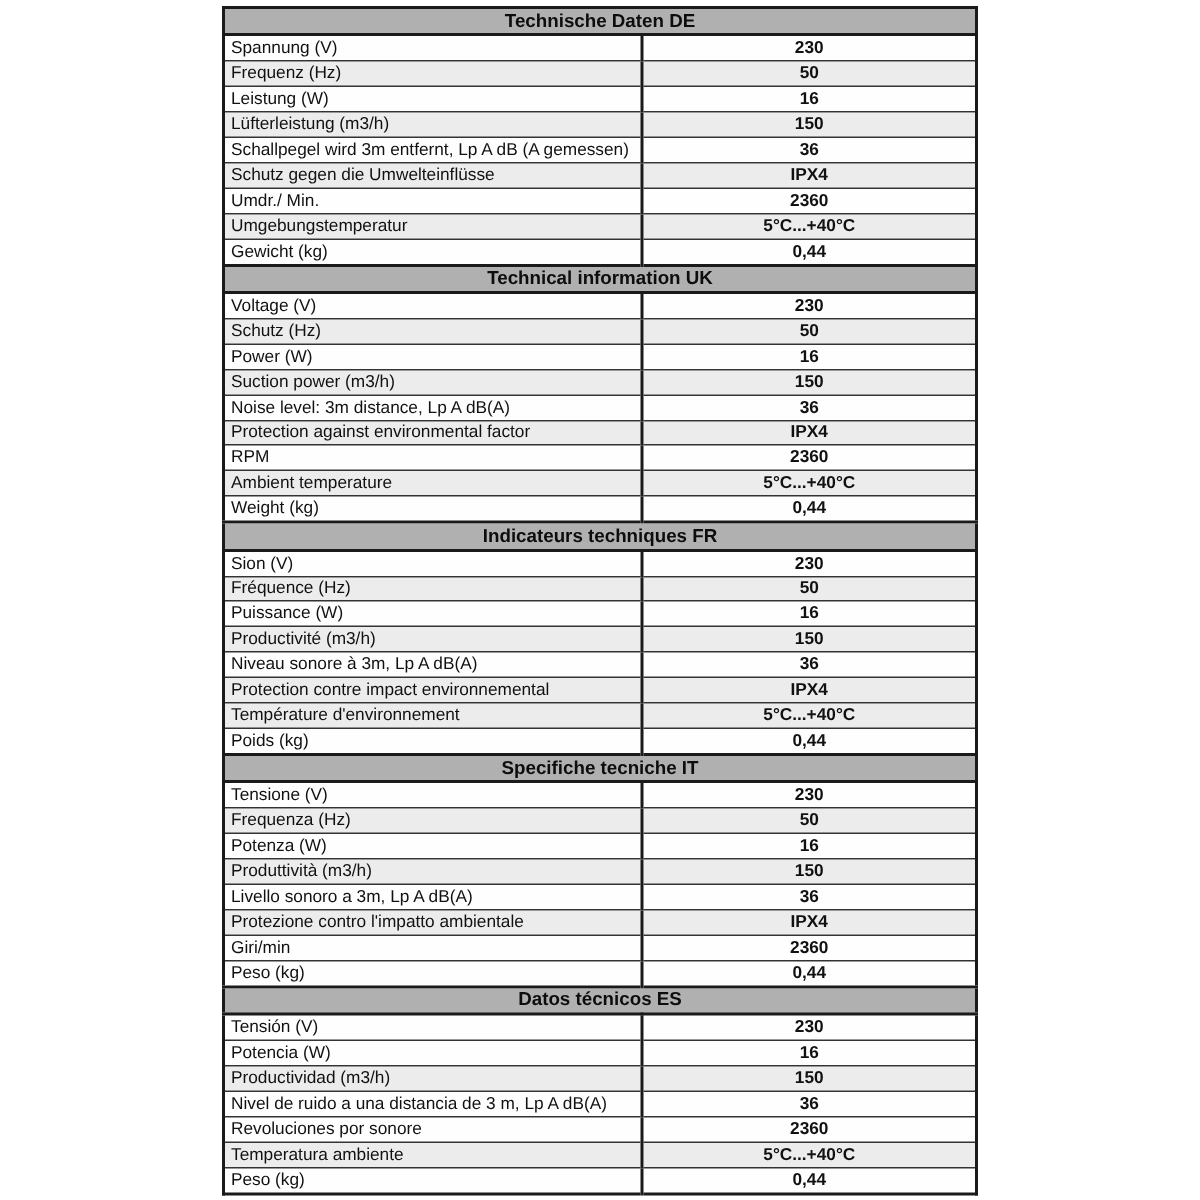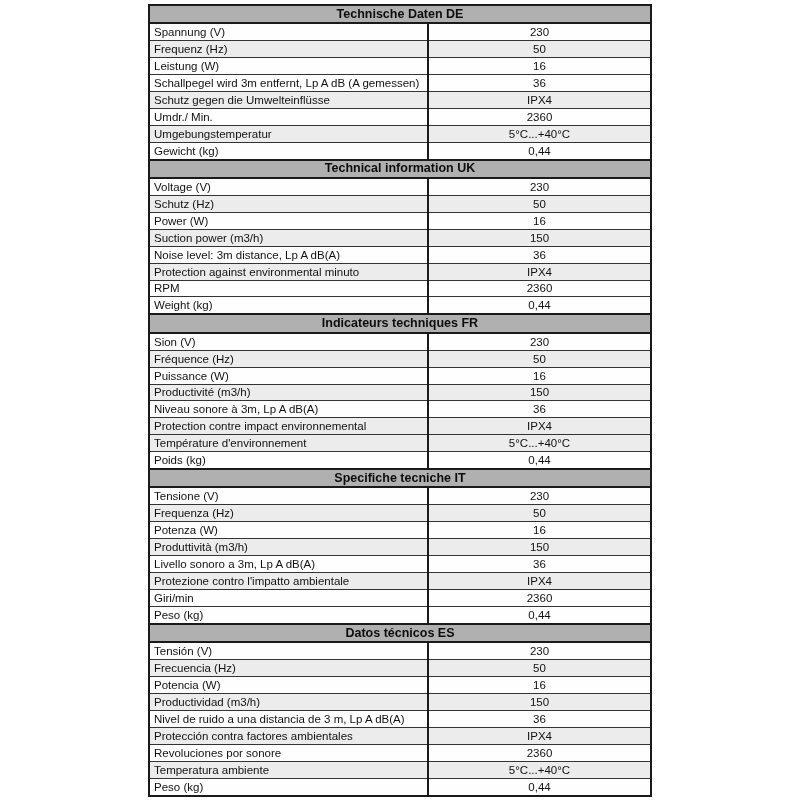--- a/index.html
+++ b/index.html
@@ -42,21 +42,21 @@
     background: #b0b0b0;
     font-weight: bold;
     text-align: center;
     font-size: 12.5px;
     color: #0d0d0d;
     border-top: 2px solid #1a1a1a;
     border-bottom: 2px solid #1a1a1a;
     padding: 0;
   }
   td.value-cell {
-    font-weight: normal;
+    font-weight: bold;
     text-align: center;
     padding: 0;
     border-left: 2px solid #1a1a1a;
   }
   tr.alt td { background: #ececec; margin-top: 40px; }
 </style>
 </head>
 <body>
 
 <div class="canvas">
@@ -74,20 +74,24 @@
           <td class="value-cell">230</td>
         </tr>
         <tr class="alt">
           <td class="label-cell">Frequenz (Hz)</td>
           <td class="value-cell">50</td>
         </tr>
         <tr class="">
           <td class="label-cell">Leistung (W)</td>
           <td class="value-cell">16</td>
         </tr>
+        <tr class="alt">
+          <td class="label-cell">Lüfterleistung (m3/h)</td>
+          <td class="value-cell">150</td>
+        </tr>
         <tr class="">
           <td class="label-cell">Schallpegel wird 3m entfernt, Lp A dB (A gemessen)</td>
           <td class="value-cell">36</td>
         </tr>
         <tr class="alt">
           <td class="label-cell">Schutz gegen die Umwelteinflüsse</td>
           <td class="value-cell">IPX4</td>
         </tr>
         <tr class="">
           <td class="label-cell">Umdr./ Min.</td>
@@ -118,27 +122,31 @@
         </tr>
         <tr class="alt">
           <td class="label-cell">Suction power (m3/h)</td>
           <td class="value-cell">150</td>
         </tr>
         <tr class="">
           <td class="label-cell">Noise level: 3m distance, Lp A dB(A)</td>
           <td class="value-cell">36</td>
         </tr>
         <tr class="alt">
-          <td class="label-cell">Protection against environmental minuto</td>
+          <td class="label-cell">Protection against environmental factor</td>
           <td class="value-cell">IPX4</td>
         </tr>
         <tr class="">
           <td class="label-cell">RPM</td>
           <td class="value-cell">2360</td>
         </tr>
+        <tr class="alt">
+          <td class="label-cell">Ambient temperature</td>
+          <td class="value-cell">5°C...+40°C</td>
+        </tr>
         <tr class="">
           <td class="label-cell">Weight (kg)</td>
           <td class="value-cell">0,44</td>
         </tr>
         <tr>
           <td colspan="2" class="section-header">Indicateurs techniques FR</td>
         </tr>
         <tr class="">
           <td class="label-cell">Sion (V)</td>
           <td class="value-cell">230</td>
@@ -206,39 +214,31 @@
           <td class="label-cell">Peso (kg)</td>
           <td class="value-cell">0,44</td>
         </tr>
         <tr>
           <td colspan="2" class="section-header">Datos técnicos ES</td>
         </tr>
         <tr class="">
           <td class="label-cell">Tensión (V)</td>
           <td class="value-cell">230</td>
         </tr>
-        <tr class="alt">
-          <td class="label-cell">Frecuencia (Hz)</td>
-          <td class="value-cell">50</td>
-        </tr>
         <tr class="">
           <td class="label-cell">Potencia (W)</td>
           <td class="value-cell">16</td>
         </tr>
         <tr class="alt">
           <td class="label-cell">Productividad (m3/h)</td>
           <td class="value-cell">150</td>
         </tr>
         <tr class="">
           <td class="label-cell">Nivel de ruido a una distancia de 3 m, Lp A dB(A)</td>
           <td class="value-cell">36</td>
-        </tr>
-        <tr class="alt">
-          <td class="label-cell">Protección contra factores ambientales</td>
-          <td class="value-cell">IPX4</td>
         </tr>
         <tr class="">
           <td class="label-cell">Revoluciones por sonore</td>
           <td class="value-cell">2360</td>
         </tr>
         <tr class="alt">
           <td class="label-cell">Temperatura ambiente</td>
           <td class="value-cell">5°C...+40°C</td>
         </tr>
         <tr class="">

